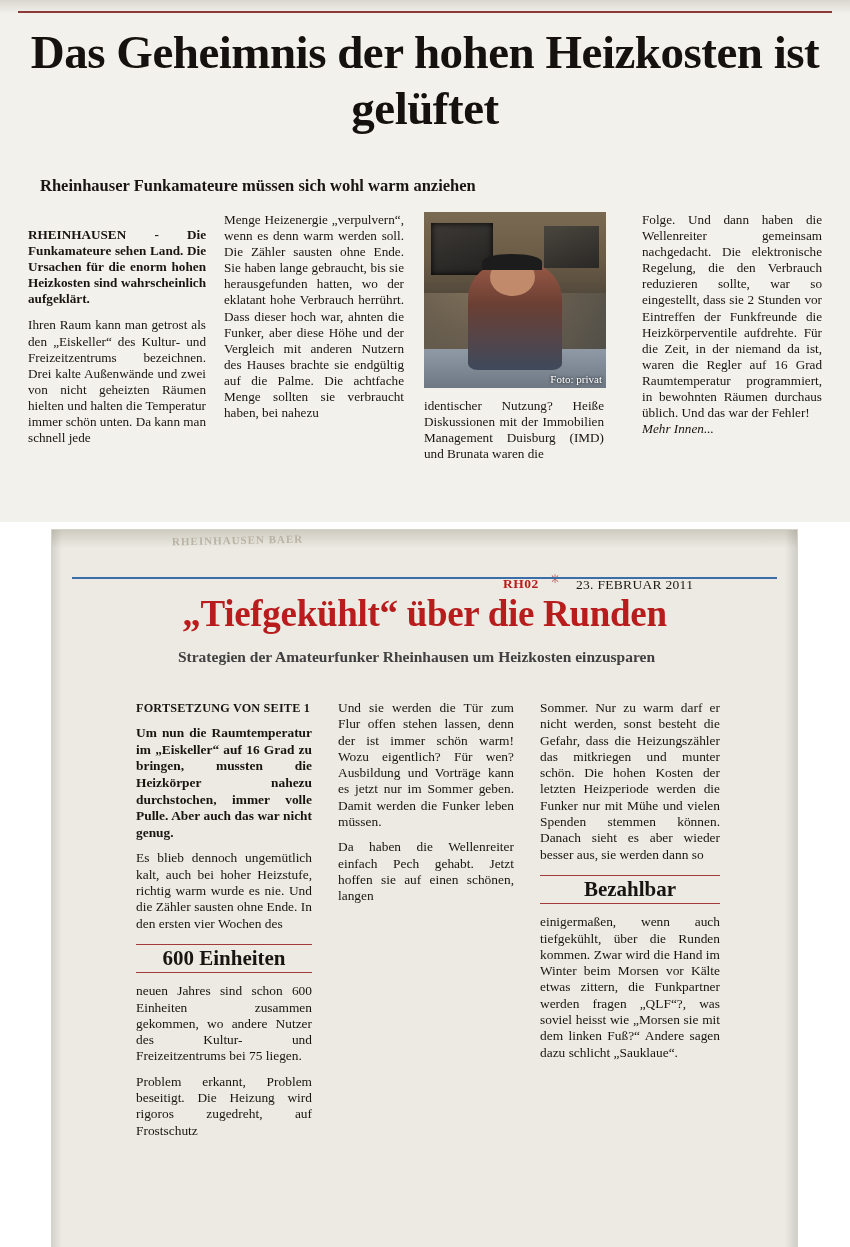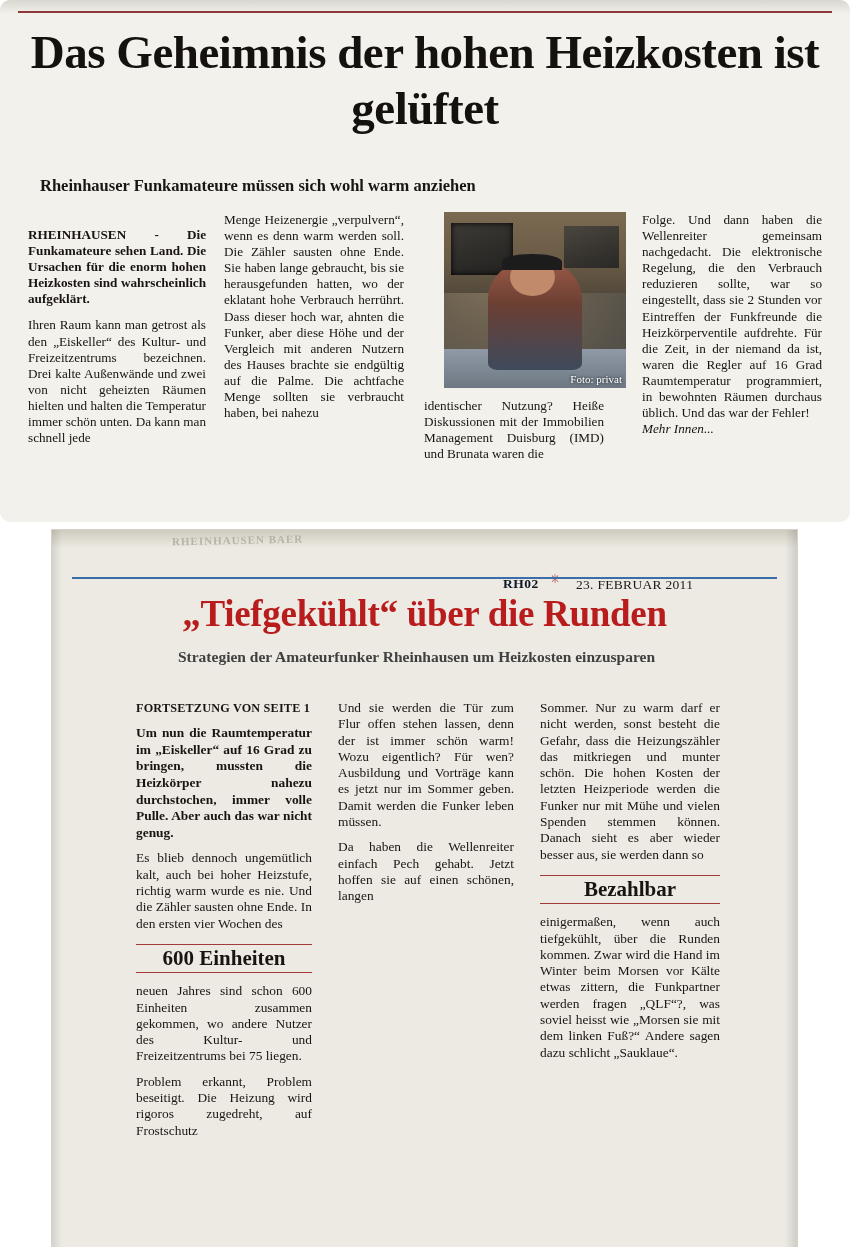--- a/index.html
+++ b/index.html
@@ -17,21 +17,20 @@
 
   
   .clip-top {
     position: absolute;
     left: 0; top: 0;
     width: 850px;
     height: 522px;
     background: #f2f1ec;
     box-sizing: border-box;
     overflow: hidden;
-    border-radius: 10px;
   }
   .clip-top::before {
     content: "";
     position: absolute;
     left: 0; right: 0; top: 0;
     height: 14px;
     background: linear-gradient(180deg, #d9d7cf 0%, #f2f1ec 100%);
   }
   .rule-top {
     position: absolute;
@@ -88,21 +87,20 @@
   .t-col4 { left: 614px; width: 180px; }
 
   .photo-box {
     position: absolute;
     left: 396px;
     top: 0px;
     width: 182px;
     height: 176px;
     background: #4b5d6e;
     overflow: hidden;
-    margin-left: 20px;
   }
   .photo-sky {
     position: absolute; inset: 0;
     background:
       radial-gradient(ellipse at 30% 20%, #8a7b63 0%, #6d6150 40%, #4a4a46 100%);
   }
   .photo-wall {
     position: absolute; left: 0; top: 0; width: 100%; height: 46%;
     background: linear-gradient(180deg, #7b6a52 0%, #6a5b46 60%, #544a3c 100%);
   }
@@ -179,21 +177,21 @@
     left: 0; right: 0;
     top: 22px;
     height: 24px;
   }
   .rh-code {
     position: absolute;
     left: 451px;
     top: 24px;
     font-size: 13.5px;
     font-weight: bold;
-    color: #0f172a;
+    color: #b91c1c;
     letter-spacing: .5px;
   }
   .rh-star {
     position: absolute;
     left: 498px; top: 20px;
     color: #b03030;
     font-size: 12px;
   }
   .masthead-date {
     position: absolute;

